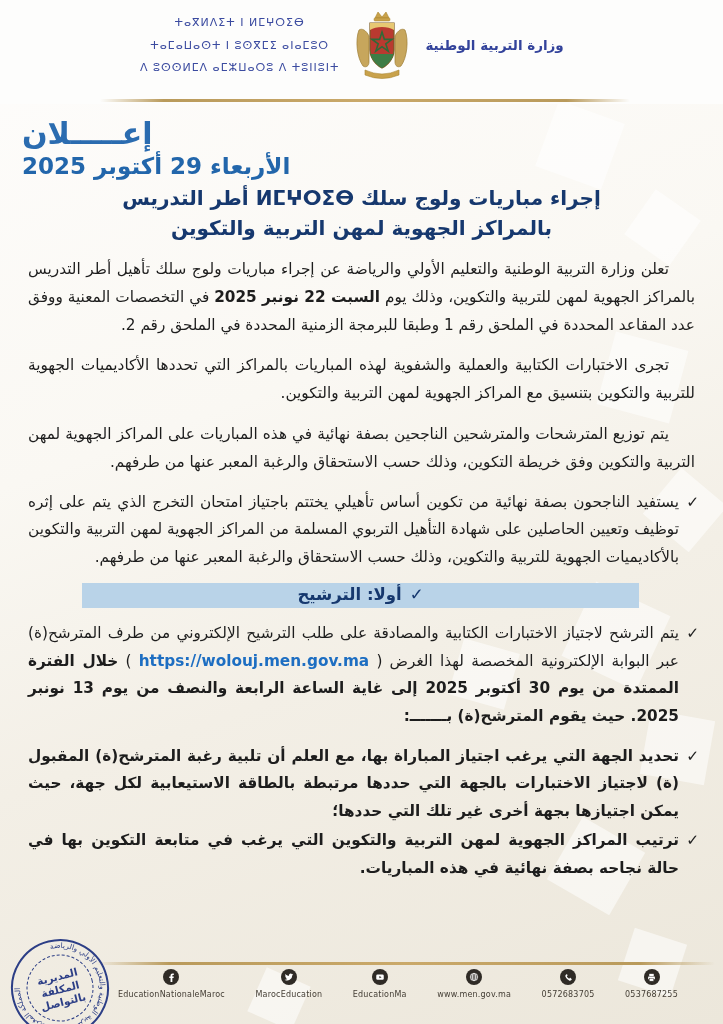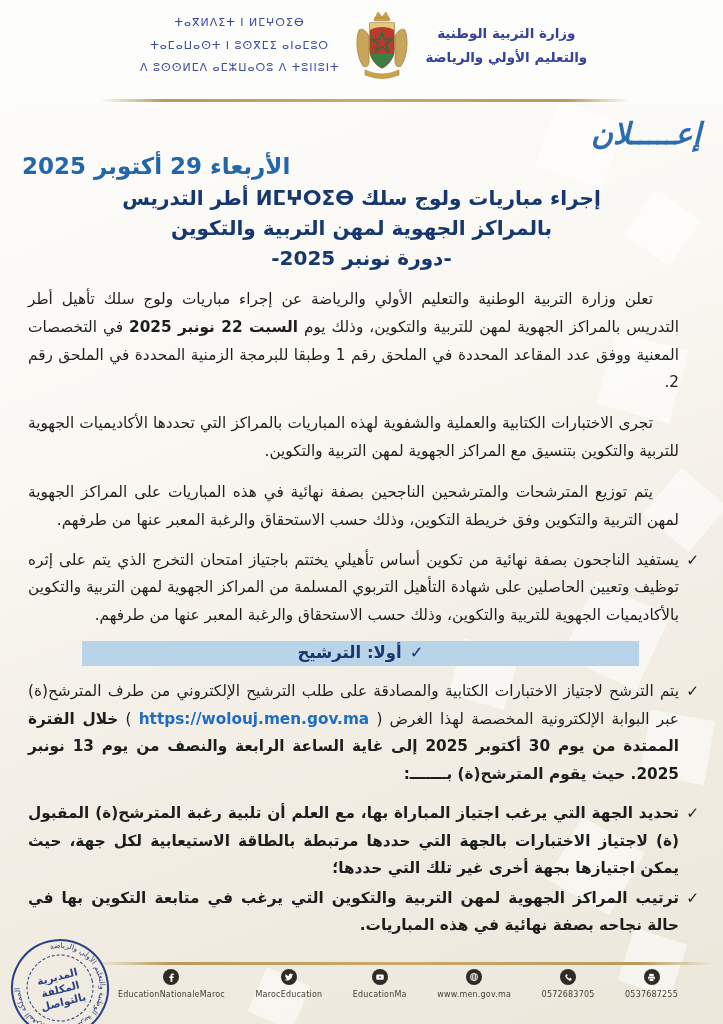--- a/index.html
+++ b/index.html
@@ -11,25 +11,25 @@
   .header-bg{position:absolute;top:0;left:0;width:723px;height:104px;background:#fdfdfc;}
   .header-row{position:absolute;top:10px;left:140px;width:390px;display:flex;align-items:center;gap:14px;}
   .tifinagh{color:#3b4ba0;font-size:11px;line-height:2.05;text-align:center;letter-spacing:1px;white-space:nowrap;}
   .ministry-ar{color:#33439b;font-size:13.5px;font-weight:bold;line-height:1.75;text-align:center;white-space:nowrap;}
   .gold-line{position:absolute;height:3px;border-radius:2px;
      background:linear-gradient(90deg,rgba(185,154,91,0) 0%,#b99a5b 12%,#caa96a 50%,#b99a5b 88%,rgba(185,154,91,0) 100%);}
   .gold-line.top{top:99px;left:100px;width:530px;}
   .gold-line.bottom{top:962px;left:95px;width:620px;}
   
   .content{position:absolute;top:104px;left:22px;width:679px;direction:rtl;color:#1d1d1d;}
-  .t-announce{margin:12px 0 2px;text-align:right;font-size:30px;font-weight:bold;color:#2b6cb0;font-style:italic;}
+  .t-announce{margin:12px 0 2px;text-align:left;font-size:30px;font-weight:bold;color:#2b6cb0;}
   .t-date{margin:2px 0 4px;text-align:left;font-size:23px;font-weight:bold;color:#2266ab;}
   .t-subject{margin:0;text-align:center;font-size:20px;font-weight:bold;color:#16386e;line-height:1.5;}
   
-  .para{margin:13px 22px 0 6px;font-size:15.3px;line-height:1.82;text-align:justify;text-indent:26px;}
+  .para{margin:13px 6px 0 6px;font-size:15.3px;line-height:1.82;text-align:justify;text-indent:26px;}
   .bullet{display:flex;gap:6px;margin:12px 2px 0 6px;font-size:15.3px;line-height:1.8;}
   .bullet .check{flex:0 0 14px;font-weight:bold;color:#222;}
   .bullet .btxt{text-align:justify;margin:0;}
   .bullet.bold .btxt{font-weight:bold;}
   .band{margin:12px 62px 0 60px;background:#b9d3e8;padding:2px 0 4px;text-align:center;
         font-size:16.5px;font-weight:bold;color:#16386e;}
   .band .check{margin-left:8px;}
   .seg-link{color:#1d6ec2;font-weight:bold;}
   
   .social-row{position:absolute;top:969px;left:118px;width:560px;display:flex;align-items:center;
@@ -83,33 +83,31 @@
         <path d="M17 44 L41 44 L41 40 C41 52 29 58 29 58 C29 58 17 52 17 40 Z" fill="#3e7d46"></path>
 
         <path d="M29 22 L31.4 29.4 L39 29.4 L32.8 33.9 L35.2 41.2 L29 36.7 L22.8 41.2 L25.2 33.9 L19 29.4 L26.6 29.4 Z" fill="none" stroke="#2e6b38" stroke-width="1.6"></path>
 
         <path d="M12 60 Q29 68 46 60 L46 65 Q29 72 12 65 Z" fill="#c9a24b" stroke="#a8842f" stroke-width="0.6"></path>
       </svg>
     </div>
 
     <div class="ministry-ar" dir="rtl">
       <div>وزارة التربية الوطنية</div>
-      <div>والتعليم الأولي والرياضة</div>
     </div>
   </div>
 
   <div class="gold-line top"></div>
 
   <div class="content">
 
     <div class="t-announce">إعـــــلان</div>
     <div class="t-date">الأربعاء 29 أكتوبر 2025</div>
     <div class="t-subject">إجراء مباريات ولوج سلك ⵍⵎⵖⵔⵉⴱ أطر التدريس</div>
     <div class="t-subject">بالمراكز الجهوية لمهن التربية والتكوين</div>
-    <div class="t-subject">-دورة نونبر 2025-</div>
 
     <p class="para"><span>تعلن وزارة التربية الوطنية والتعليم الأولي والرياضة عن إجراء مباريات ولوج سلك تأهيل أطر التدريس بالمراكز الجهوية لمهن للتربية والتكوين، وذلك يوم </span><span style="font-weight: bold;">السبت 22 نونبر 2025</span><span> في التخصصات المعنية ووفق عدد المقاعد المحددة في الملحق رقم 1 وطبقا للبرمجة الزمنية المحددة في الملحق رقم 2.</span></p>
     <p class="para">تجرى الاختبارات الكتابية والعملية والشفوية لهذه المباريات بالمراكز التي تحددها الأكاديميات الجهوية للتربية والتكوين بتنسيق مع المراكز الجهوية لمهن التربية والتكوين.</p>
     <p class="para">يتم توزيع المترشحات والمترشحين الناجحين بصفة نهائية في هذه المباريات على المراكز الجهوية لمهن التربية والتكوين وفق خريطة التكوين، وذلك حسب الاستحقاق والرغبة المعبر عنها من طرفهم.</p>
 
     <div class="bullet">
       <span class="check">✓</span>
       <p class="btxt">يستفيد الناجحون بصفة نهائية من تكوين أساس تأهيلي يختتم باجتياز امتحان التخرج الذي يتم على إثره توظيف وتعيين الحاصلين على شهادة التأهيل التربوي المسلمة من المراكز الجهوية لمهن التربية والتكوين بالأكاديميات الجهوية للتربية والتكوين، وذلك حسب الاستحقاق والرغبة المعبر عنها من طرفهم.</p>
     </div>
 

